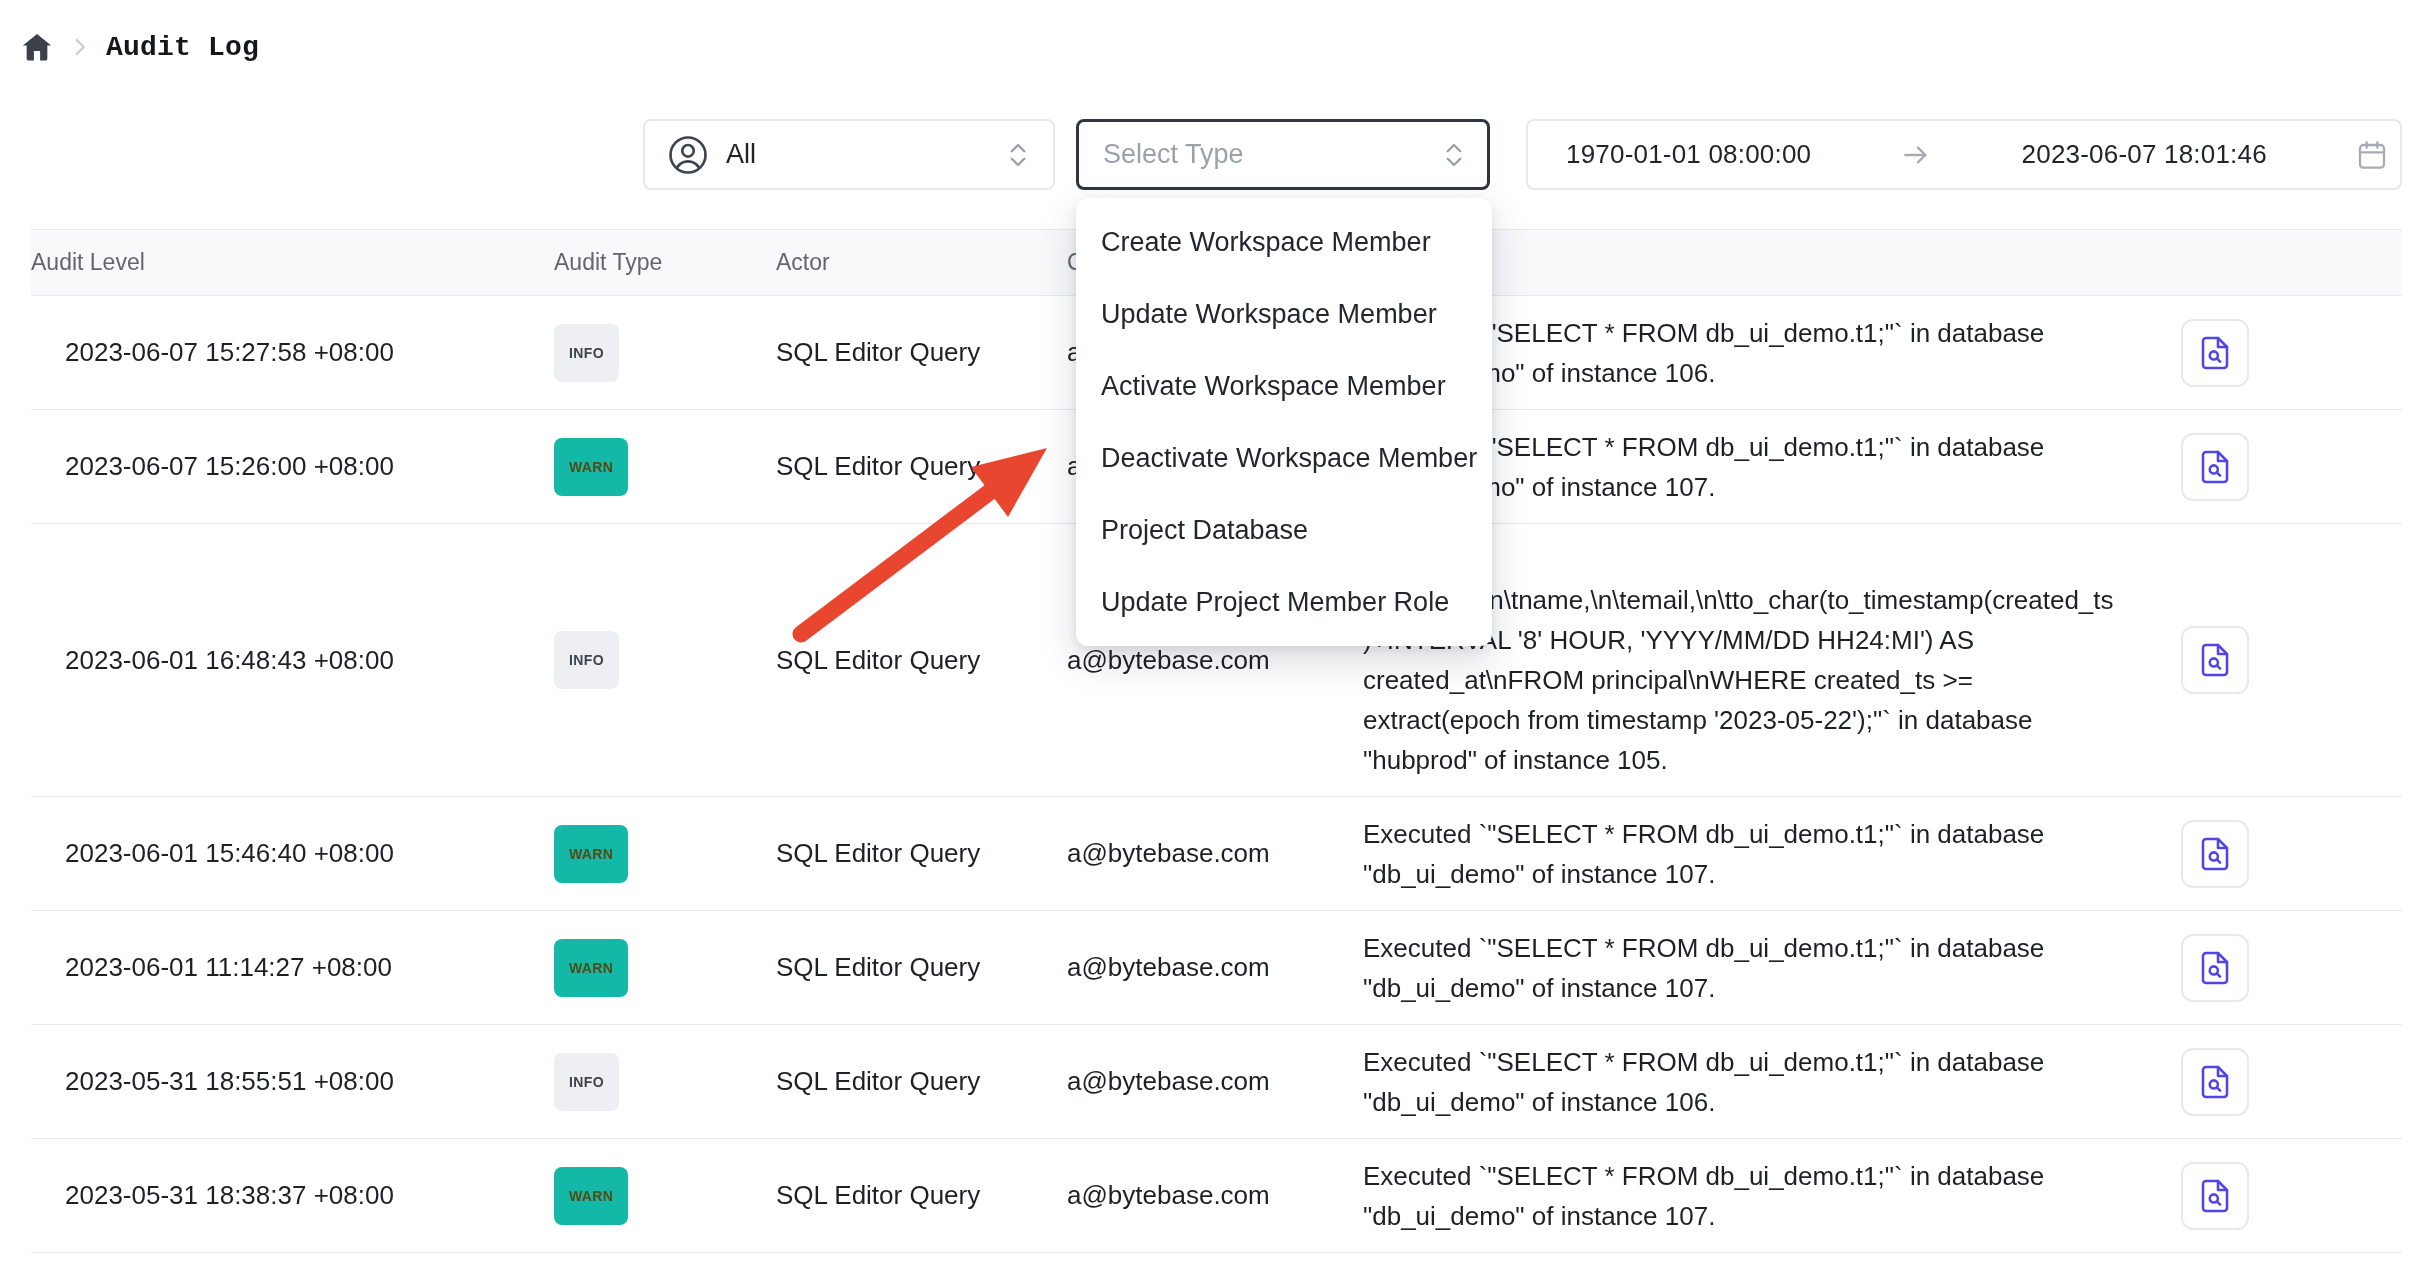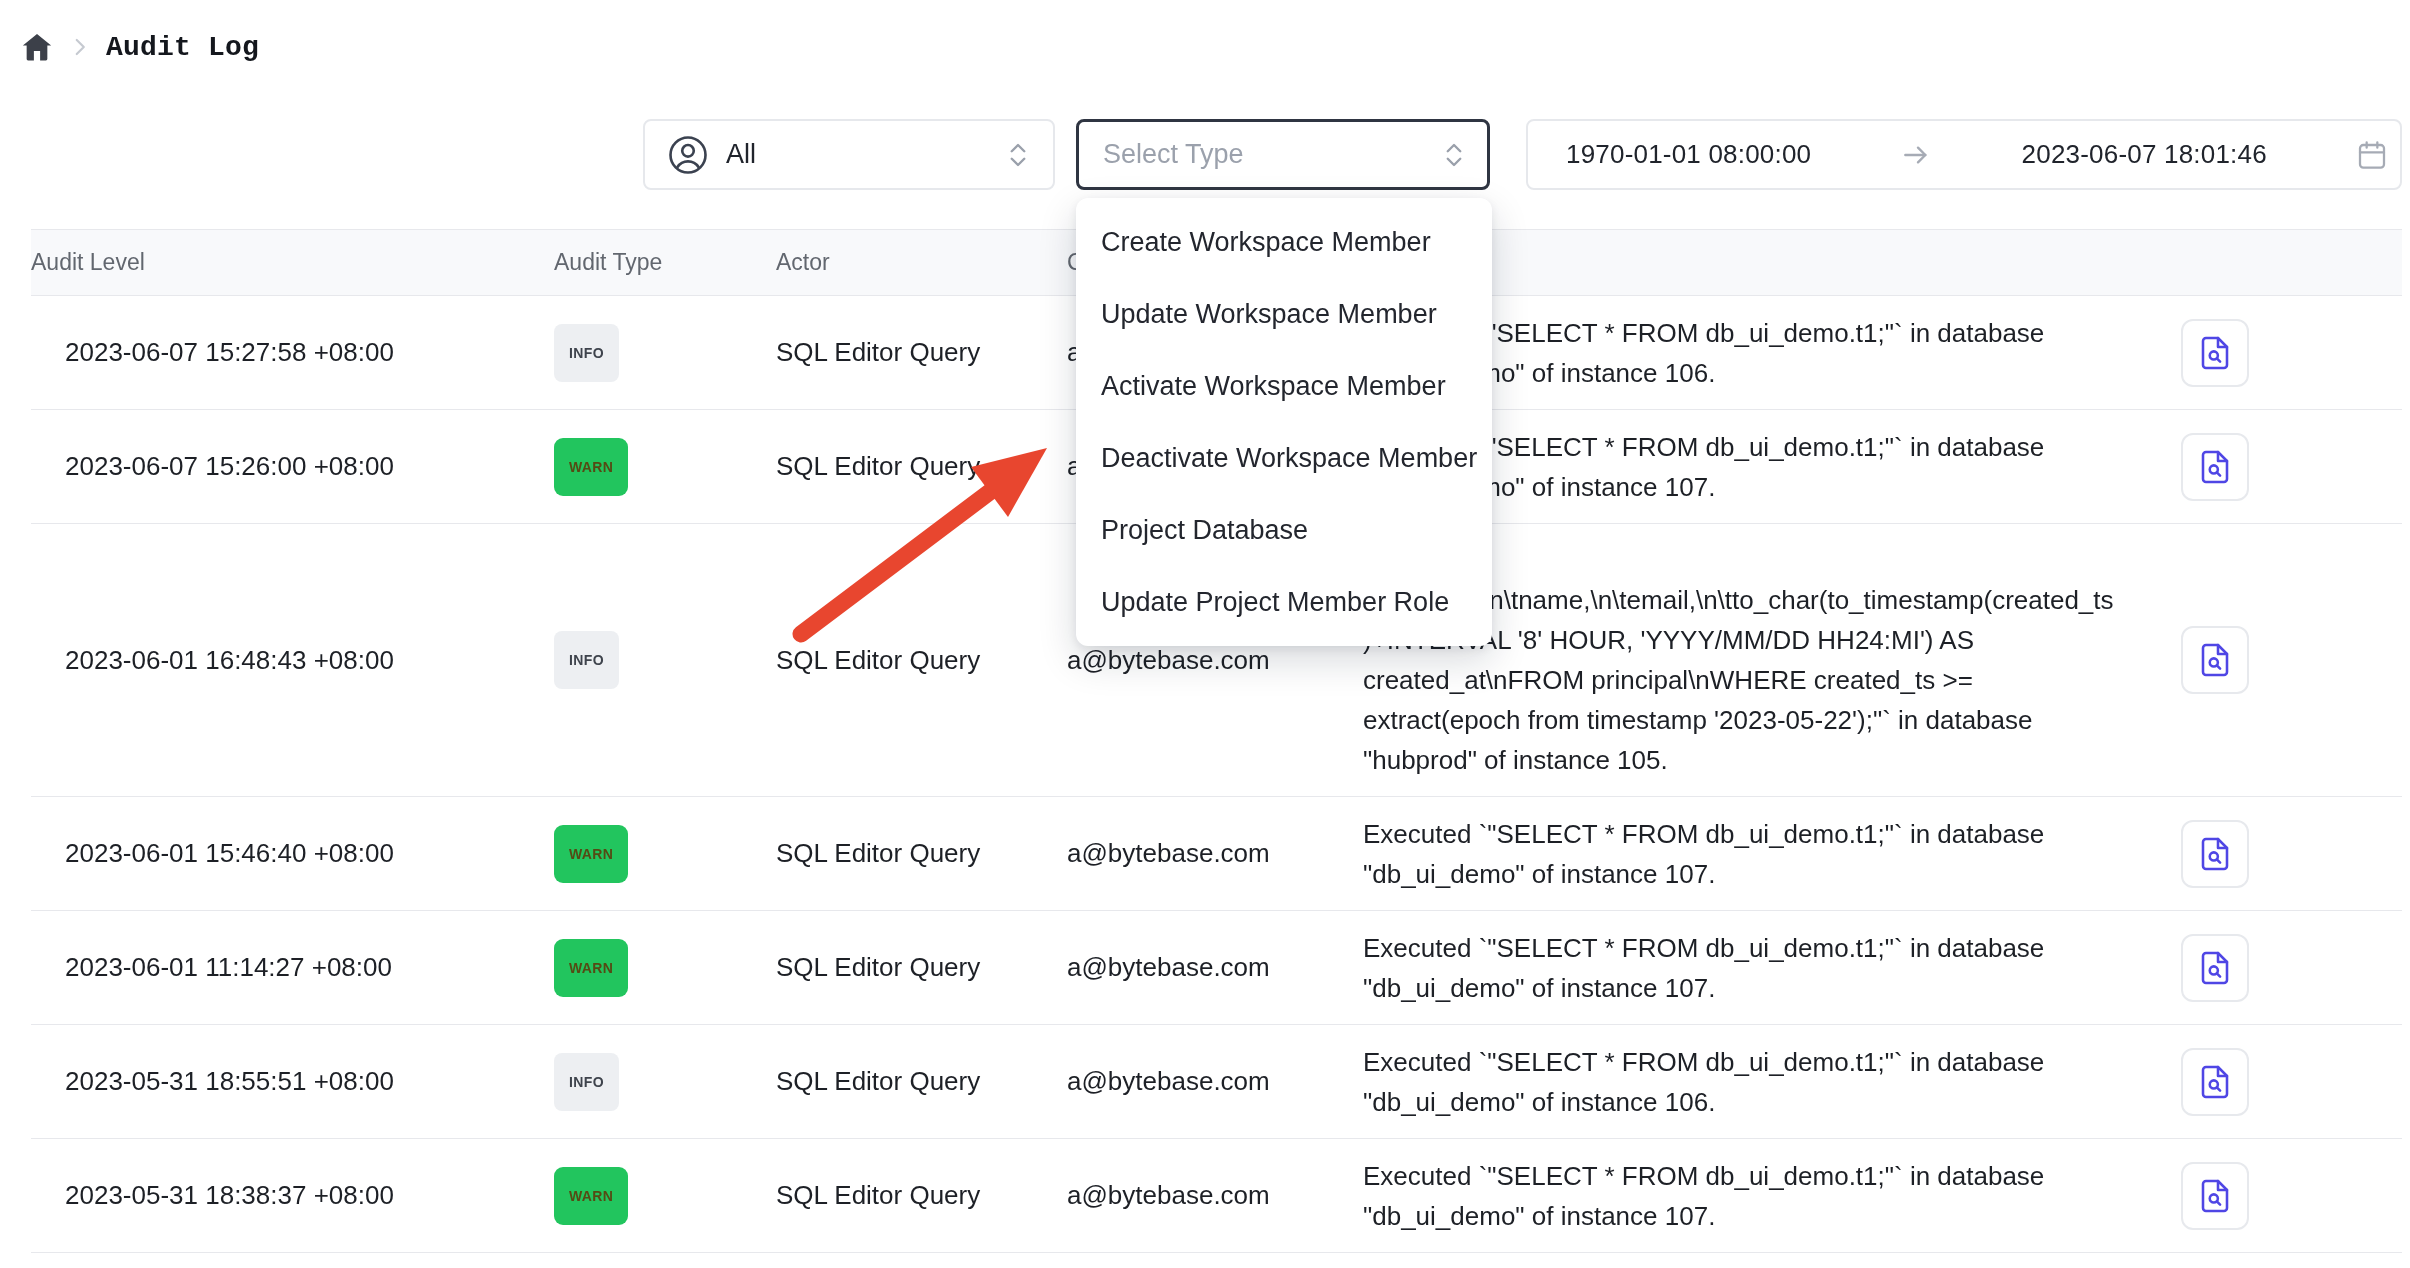--- a/index.html
+++ b/index.html
@@ -42,21 +42,21 @@
   .c-time { padding-left:34px; font-size:26px; color:#1d2026; white-space:nowrap; }
   .c-type, .c-actor { font-size:26px; color:#1d2026; white-space:nowrap; }
   .c-comment { font-size:26px; line-height:40px; color:#1d2026; padding-right:24px; overflow-wrap:anywhere; }
   .c-payload { padding-left:32px; }
   .badge {
     display:inline-flex; align-items:center; justify-content:center;
     height:58px; padding:0 15px; border-radius:8px;
     font-size:14px; font-weight:700; letter-spacing:.4px;
     background:#edeff2; color:#3e434c;
   }
-  .badge.warn { background:#22c55e; color:#554a14;border-radius:9px; }
+  .badge.warn { background:#14b8a6; color:#554a14; }
   .payload-btn {
     width:68px; height:68px; margin-left:6px;
     border:2px solid #e7e9ed; border-radius:12px; background:#fff;
     display:flex; align-items:center; justify-content:center; cursor:pointer;
   }
 
   
   .dropdown {
     position:absolute; left:1076px; top:198px; width:416px; padding:8px 0;
     background:#fff; border-radius:12px;

